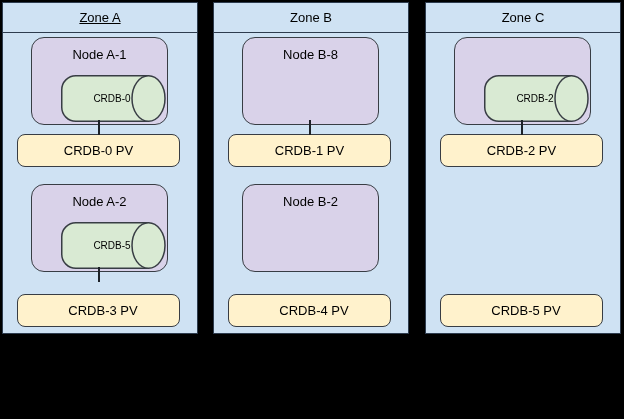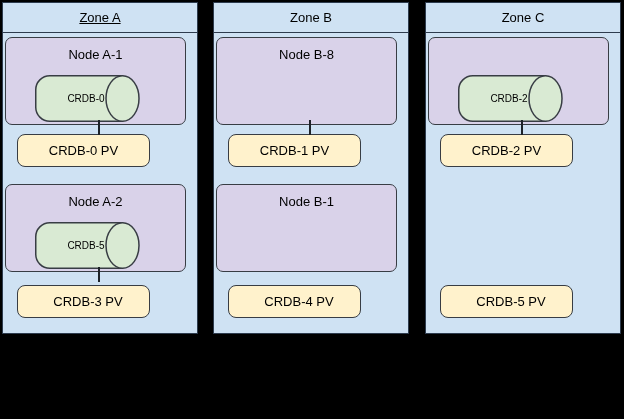--- a/index.html
+++ b/index.html
@@ -39,26 +39,26 @@
   .zone-c { left: 425px; }
   .zone-title {
     height: 30px;
     line-height: 30px;
     text-align: center;
     font-size: 13px;
     border-bottom: 1.3px solid var(--zone-border);
   }
   .node {
     position: absolute;
-    left: 2px;
-    width: 181px;
+    left: 28px;
+    width: 137px;
     height: 88px;
     background: var(--node-fill);
     border: 1.4px solid var(--shape-border);
-    border-radius: 7px;
+    border-radius: 13px;
   }
   .node-1 { top: 34px; }
   .node-2 { top: 181px; }
   .node-label {
     margin-top: 9px;
     text-align: center;
     font-size: 13px;
   }
   .cylinder {
     position: absolute;
@@ -86,31 +86,31 @@
     width: 2px;
     height: 15px;
     background: var(--connector);
     z-index: 3;
   }
   .connector-1 { top: 117px; }
   .connector-2 { top: 264px; }
   .pv {
     position: absolute;
     left: 14px;
-    width: 133px;
+    width: 163px;
     height: 33px;
     background: var(--pv-fill);
     border: 1.4px solid var(--shape-border);
     border-radius: 8px;
     text-align: center;
     line-height: 31px;
     font-size: 13px;
   }
   .pv-1 { top: 131px; }
-  .pv-2 { top: 282px; padding-left: 9px; }
+  .pv-2 { top: 291px; padding-left: 9px; }
 </style>
 </head>
 <body>
 
 <div class="canvas">
 
   <div class="zone zone-a">
     <div class="zone-title">Zone A</div>
 
     <div class="node node-1">
@@ -143,21 +143,21 @@
   <div class="zone zone-b">
     <div class="zone-title">Zone B</div>
 
     <div class="node node-1">
       <div class="node-label">Node B-8</div>
     </div>
     <div class="connector connector-1"></div>
     <div class="pv pv-1">CRDB-1 PV</div>
 
     <div class="node node-2">
-      <div class="node-label">Node B-1</div>
+      <div class="node-label">Node B-2</div>
     </div>
     <div class="pv pv-2">CRDB-4 PV</div>
   </div>
 
   <div class="zone zone-c">
     <div class="zone-title">Zone C</div>
 
     <div class="node node-1">
       <div class="cylinder">
         <svg width="105" height="47" viewBox="0 0 105 47">

